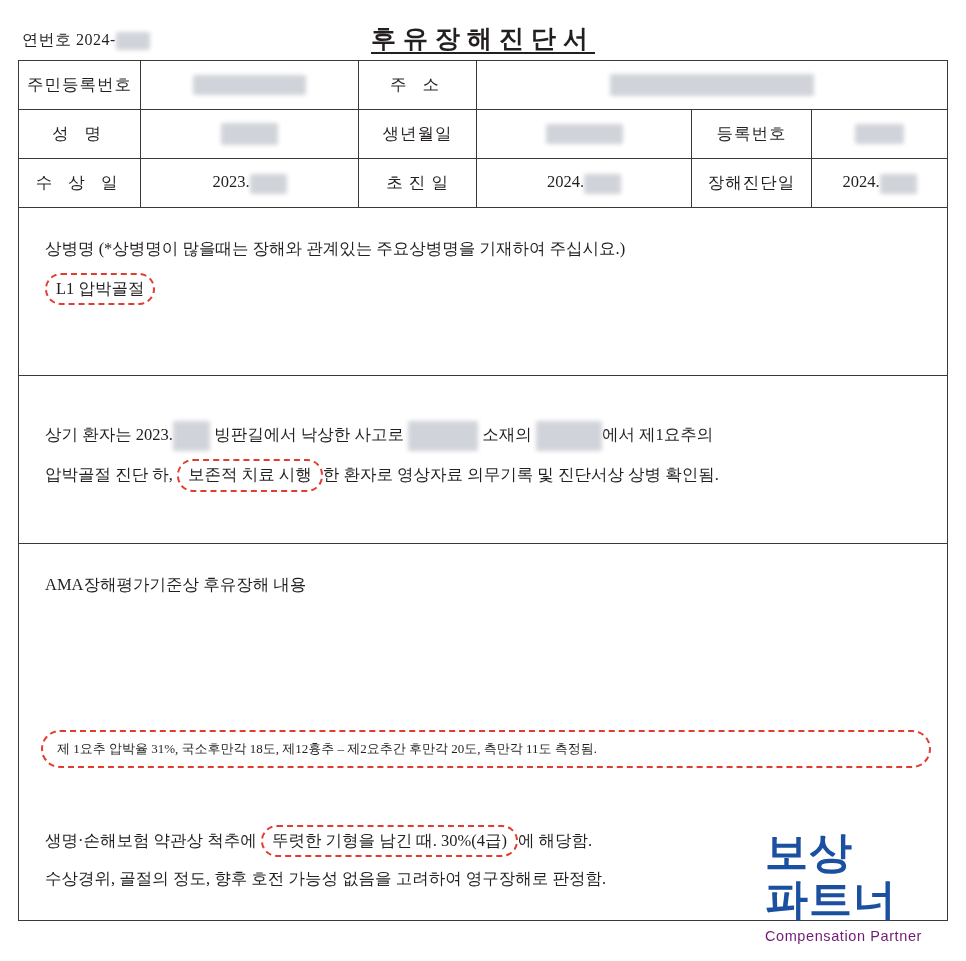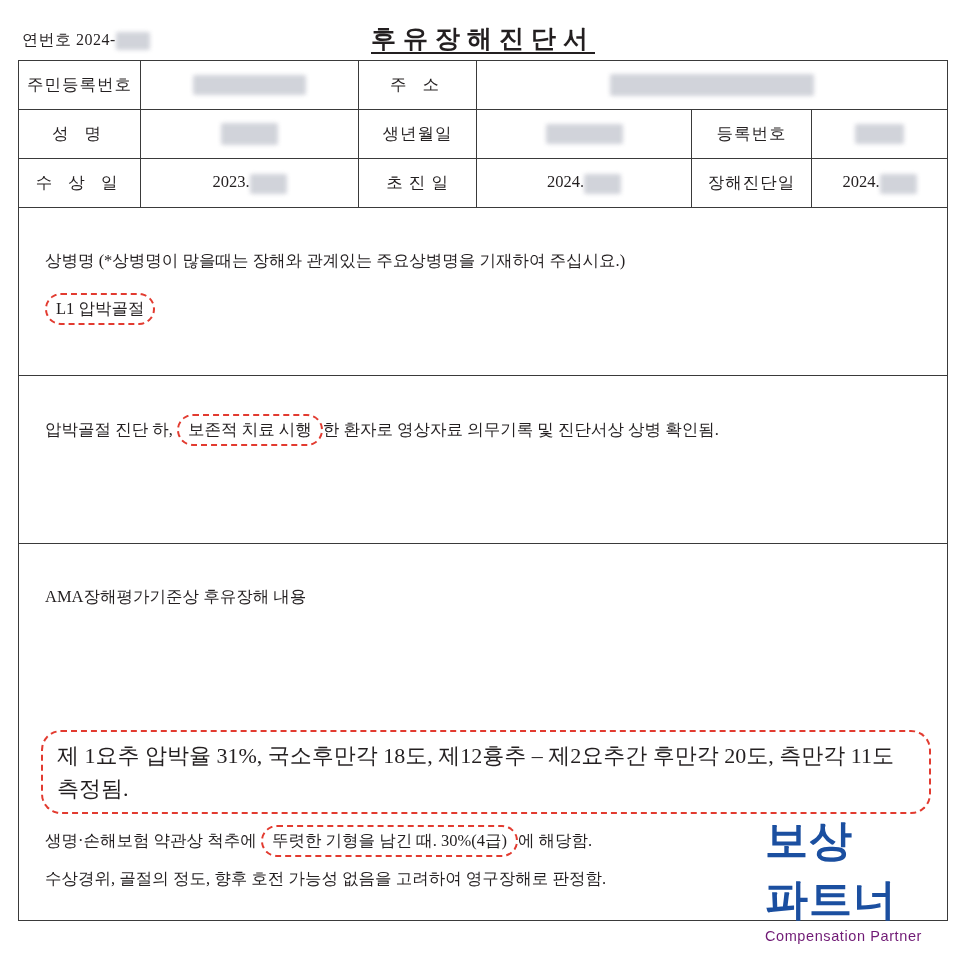--- a/index.html
+++ b/index.html
@@ -110,21 +110,21 @@
   
   .block {
     box-sizing: border-box;
     border-bottom: 1.4px solid #3a3a3a;
     padding: 22px 26px 18px 26px;
     font-size: 16.5px;
     line-height: 1.85;
     position: relative;
   }
   .block:last-child { border-bottom: none; }
-  .block p { margin: 16px 0 8px 0; }
+  .block p { margin: 4px 0 8px 0; }
   .block p.gap { margin-top: 22px; }
 
   .h-dx   { height: 168px; }
   .h-hist { height: 168px; }
   .h-ama  { height: 376px; }
 
   
   .redbox {
     border: 2px dashed #e23b30;
     border-radius: 16px;
@@ -142,21 +142,21 @@
 
   .dx-name {
     margin-top: 30px;
   }
   .ama-title { margin-top: 22px; }
   .ama-measure {
     position: absolute;
     left: 22px;
     right: 16px;
     top: 186px;
-    font-size: 22px;
+    font-size: 13px;
   }
   .ama-terms {
     position: absolute;
     left: 26px;
     top: 278px;
     font-size: 16.5px;
     line-height: 2.3;
   }
 
   
@@ -172,21 +172,21 @@
     font-size: 43px;
     color: #1b4fa0;
     letter-spacing: 1px;
   }
   .logo-sub {
     font-family: "Liberation Sans", sans-serif;
     font-weight: 700;
     font-size: 43px;
     color: #1b4fa0;
     letter-spacing: 1px;
-    margin-top: 16px;
+    margin-top: 4px;
   }
   .logo-en {
     font-family: "Liberation Sans", sans-serif;
     font-size: 14.5px;
     color: #701a75;
     letter-spacing: 0.6px;
     margin-top: 8px;
   }
 
   .nowrap { white-space: nowrap; text-align: right; }
@@ -247,20 +247,27 @@
     </div>
 
     <div class="block h-dx">
       <p>상병명 (*상병명이 많을때는 장해와 관계있는 주요상병명을 기재하여 주십시요.)</p>
       <p class="dx-name">
         <span class="redbox">L1 압박골절</span>
       </p>
     </div>
 
     <div class="block h-hist">
+      <p class="gap">
+        <span>상기 환자는 2023.</span><span class="redact txt">00.00</span>
+        <span>빙판길에서 낙상한 사고로</span>
+        <span class="redact txt">경기 00시</span>
+        <span>소재의</span>
+        <span class="redact txt">00000000</span><span>에서 제1요추의</span>
+      </p>
       <p>
         <span>압박골절 진단 하,</span>
         <span class="redbox">보존적 치료 시행</span><span>한 환자로 영상자료 의무기록 및 진단서상 상병 확인됨.</span>
       </p>
     </div>
 
     <div class="block h-ama">
       <p class="ama-title">AMA장해평가기준상 후유장해 내용</p>
 
       <div class="ama-measure">

